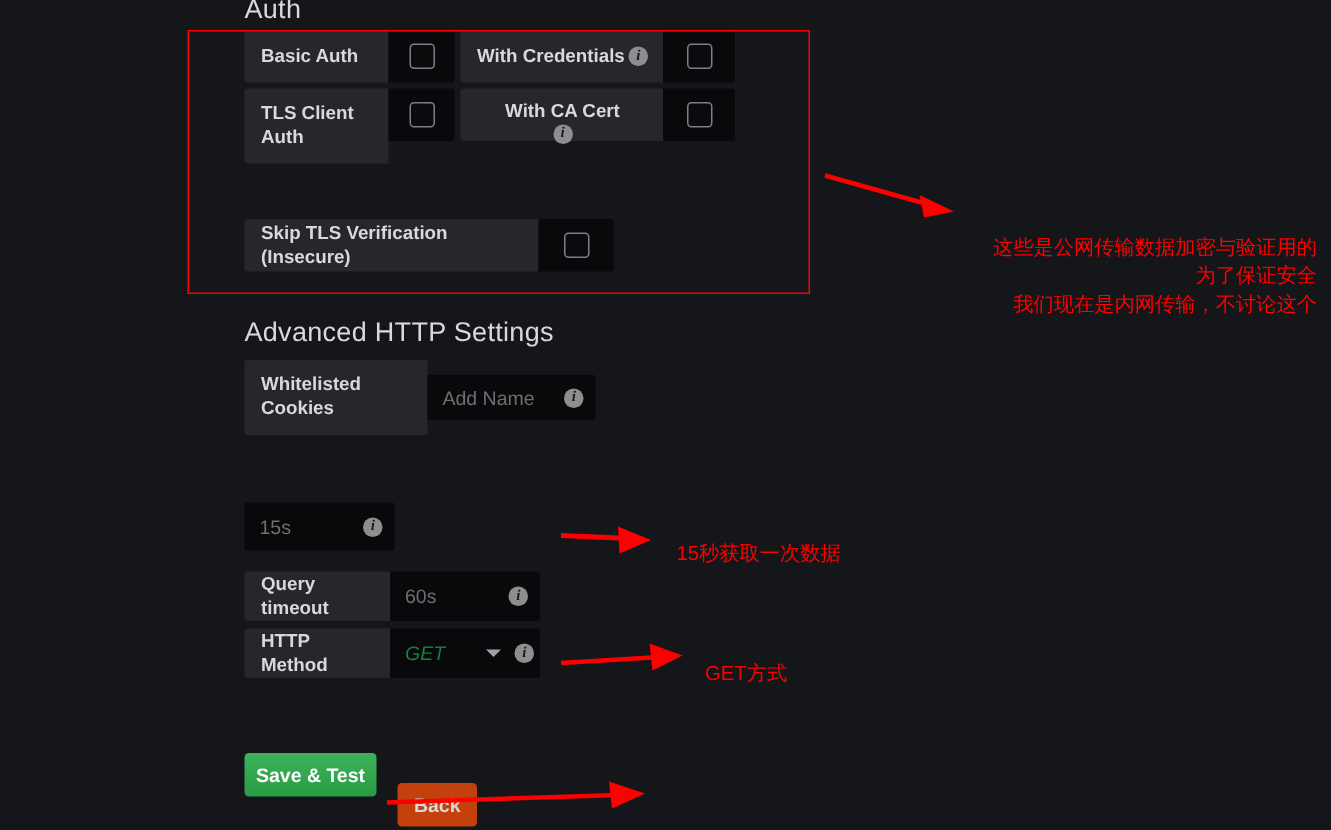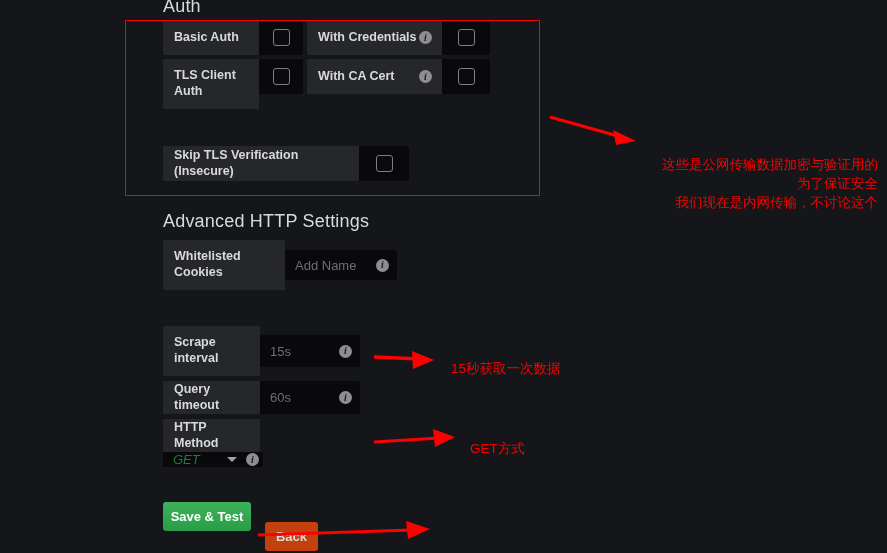--- a/index.html
+++ b/index.html
@@ -167,21 +167,21 @@
   <div class="cb-box" style="width:48px; height:35px;">
     <div class="checkbox"></div>
   </div>
 </div>
 
 <div class="field-row" style="left:163px; top:59px; height:50px;">
   <div class="label-box two-line" style="width:96px; height:50px;">TLS Client Auth</div>
   <div class="cb-box" style="width:44px; height:35px; align-self:flex-start;">
     <div class="checkbox"></div>
   </div>
-  <div class="label-box" style="width:135px; height:35px; margin-left:4px; align-self:flex-start; justify-content:space-between;">
+  <div class="label-box" style="width:135px; height:35px; margin-left:4px; align-self:flex-start; justify-content:space-between;flex-direction:column;">
     <span>With CA Cert</span>
     <span class="info-icon">i</span>
   </div>
   <div class="cb-box" style="width:48px; height:35px; align-self:flex-start;">
     <div class="checkbox"></div>
   </div>
 </div>
 
 <div class="field-row" style="left:163px; top:146px; height:35px;">
   <div class="label-box" style="width:196px; height:35px;">Skip TLS Verification (Insecure)</div>
@@ -194,36 +194,35 @@
 
 <div class="field-row" style="left:163px; top:240px; height:50px;">
   <div class="label-box two-line" style="width:122px; height:50px;">Whitelisted Cookies</div>
   <div class="input-box" style="width:112px; height:30px; align-self:flex-start; margin-top:10px;">
     <span class="input-text">Add Name</span>
     <span class="info-icon">i</span>
   </div>
 </div>
 
 <div class="field-row" style="left:163px; top:326px; height:50px;">
-  <div class="label-box two-line" style="width:97px; height:50px;">Scrape interval</div>
   <div class="input-box" style="width:100px; height:32px; align-self:flex-start; margin-top:9px;">
     <span class="input-text">15s</span>
     <span class="info-icon">i</span>
   </div>
 </div>
 
 <div class="field-row" style="left:163px; top:381px; height:33px;">
   <div class="label-box" style="width:97px; height:33px;">Query timeout</div>
   <div class="input-box" style="width:100px; height:33px;">
     <span class="input-text">60s</span>
     <span class="info-icon">i</span>
   </div>
 </div>
 
-<div class="field-row" style="left:163px; top:419px; height:33px;flex-direction:column;">
+<div class="field-row" style="left:163px; top:419px; height:33px;">
   <div class="label-box" style="width:97px; height:33px;">HTTP Method</div>
   <div class="input-box" style="width:100px; height:33px; padding-right:4px;">
     <span class="input-text value">GET</span>
     <span class="caret"></span>
     <span class="info-icon">i</span>
   </div>
 </div>
 
 <button class="btn btn-primary" style="left:163px; top:502px; width:88px; height:29px;">Save &amp; Test</button>
 <button class="btn btn-secondary" style="left:265px; top:502px; width:53px; height:29px;">Back</button>

